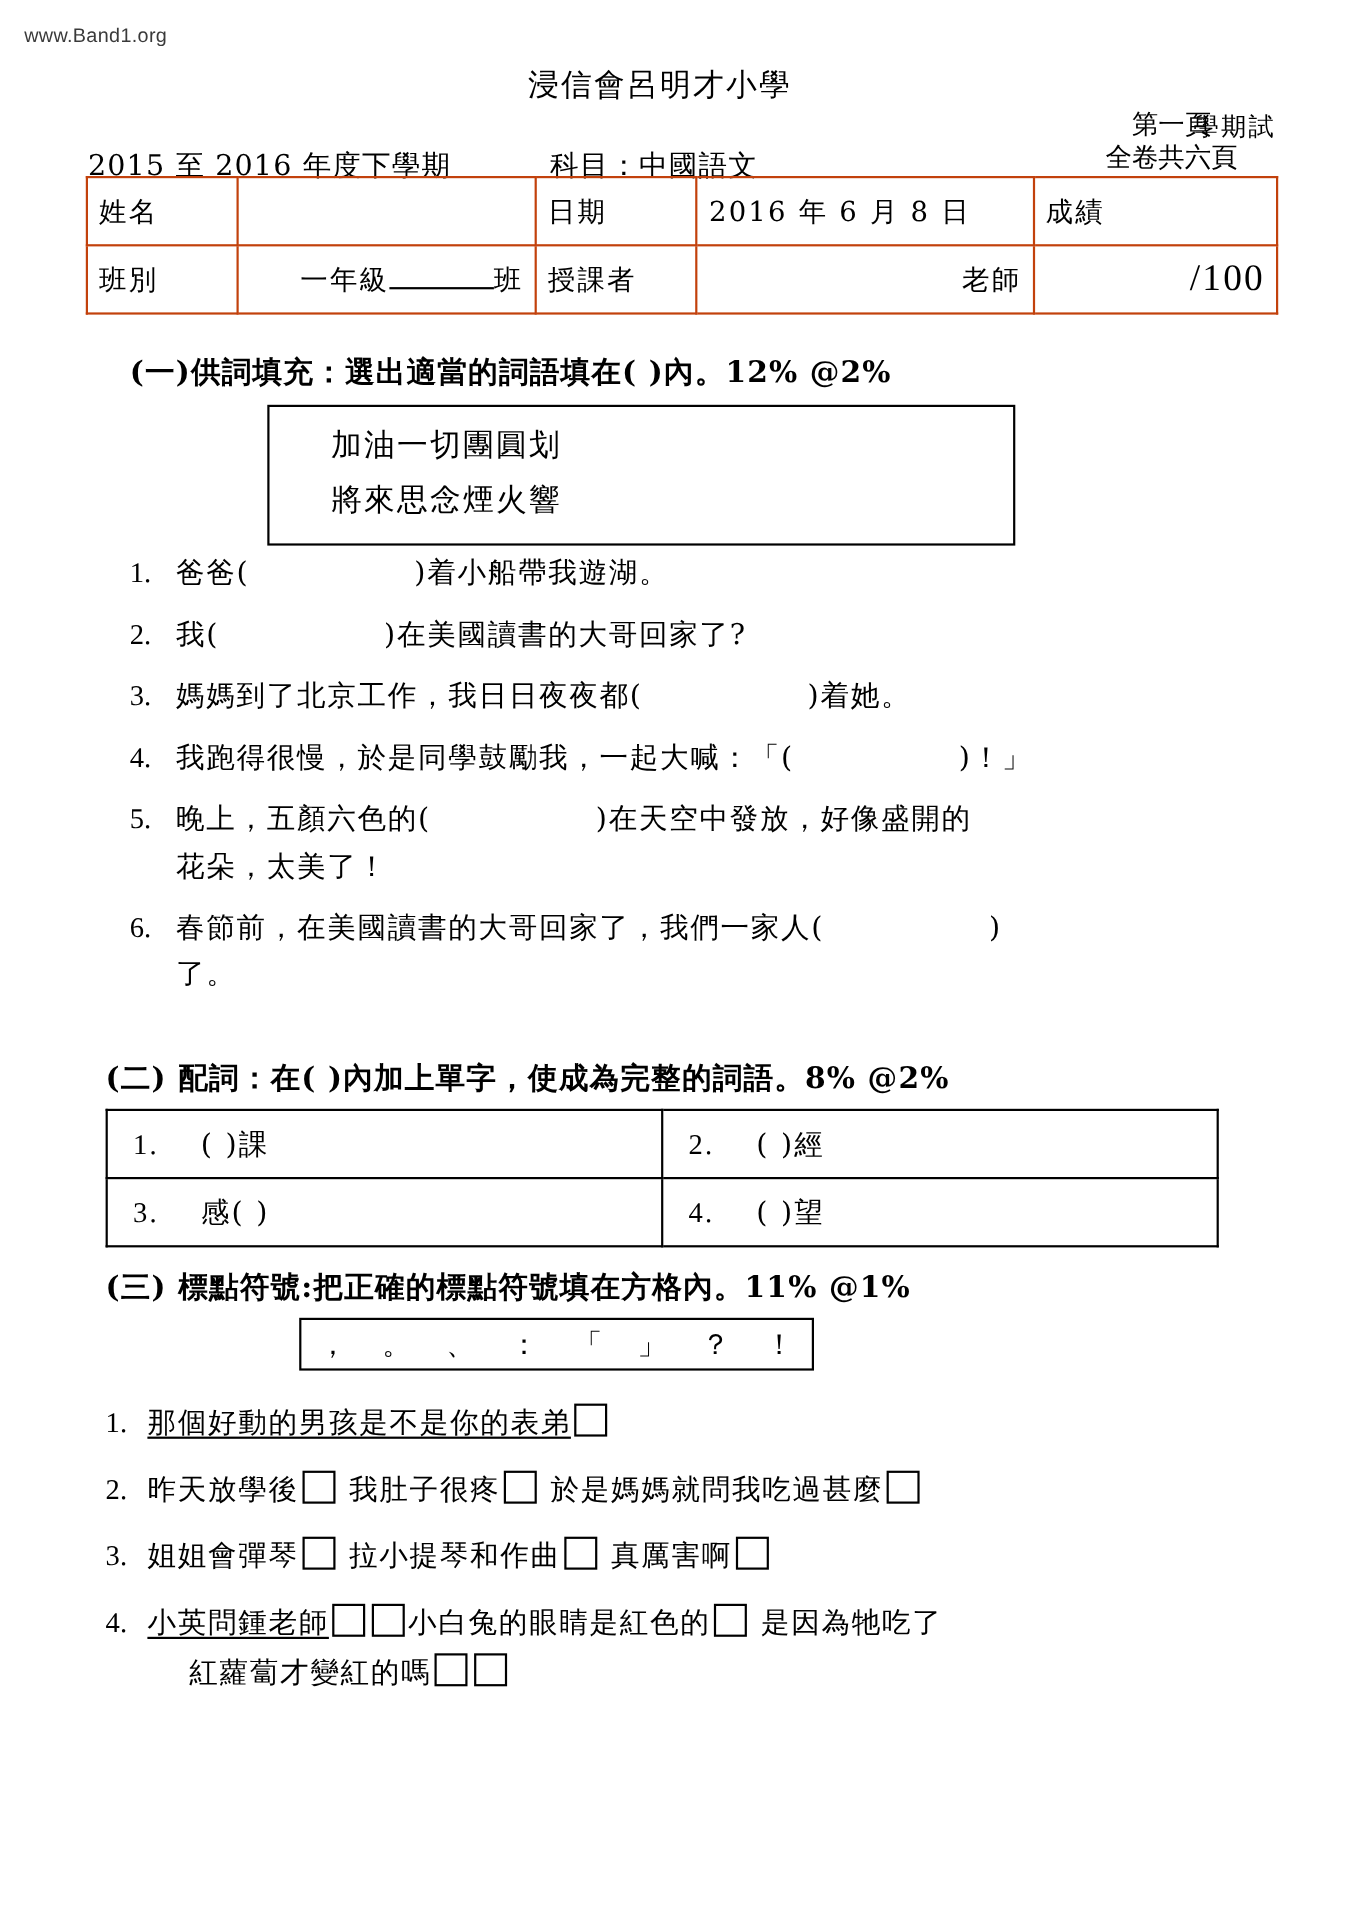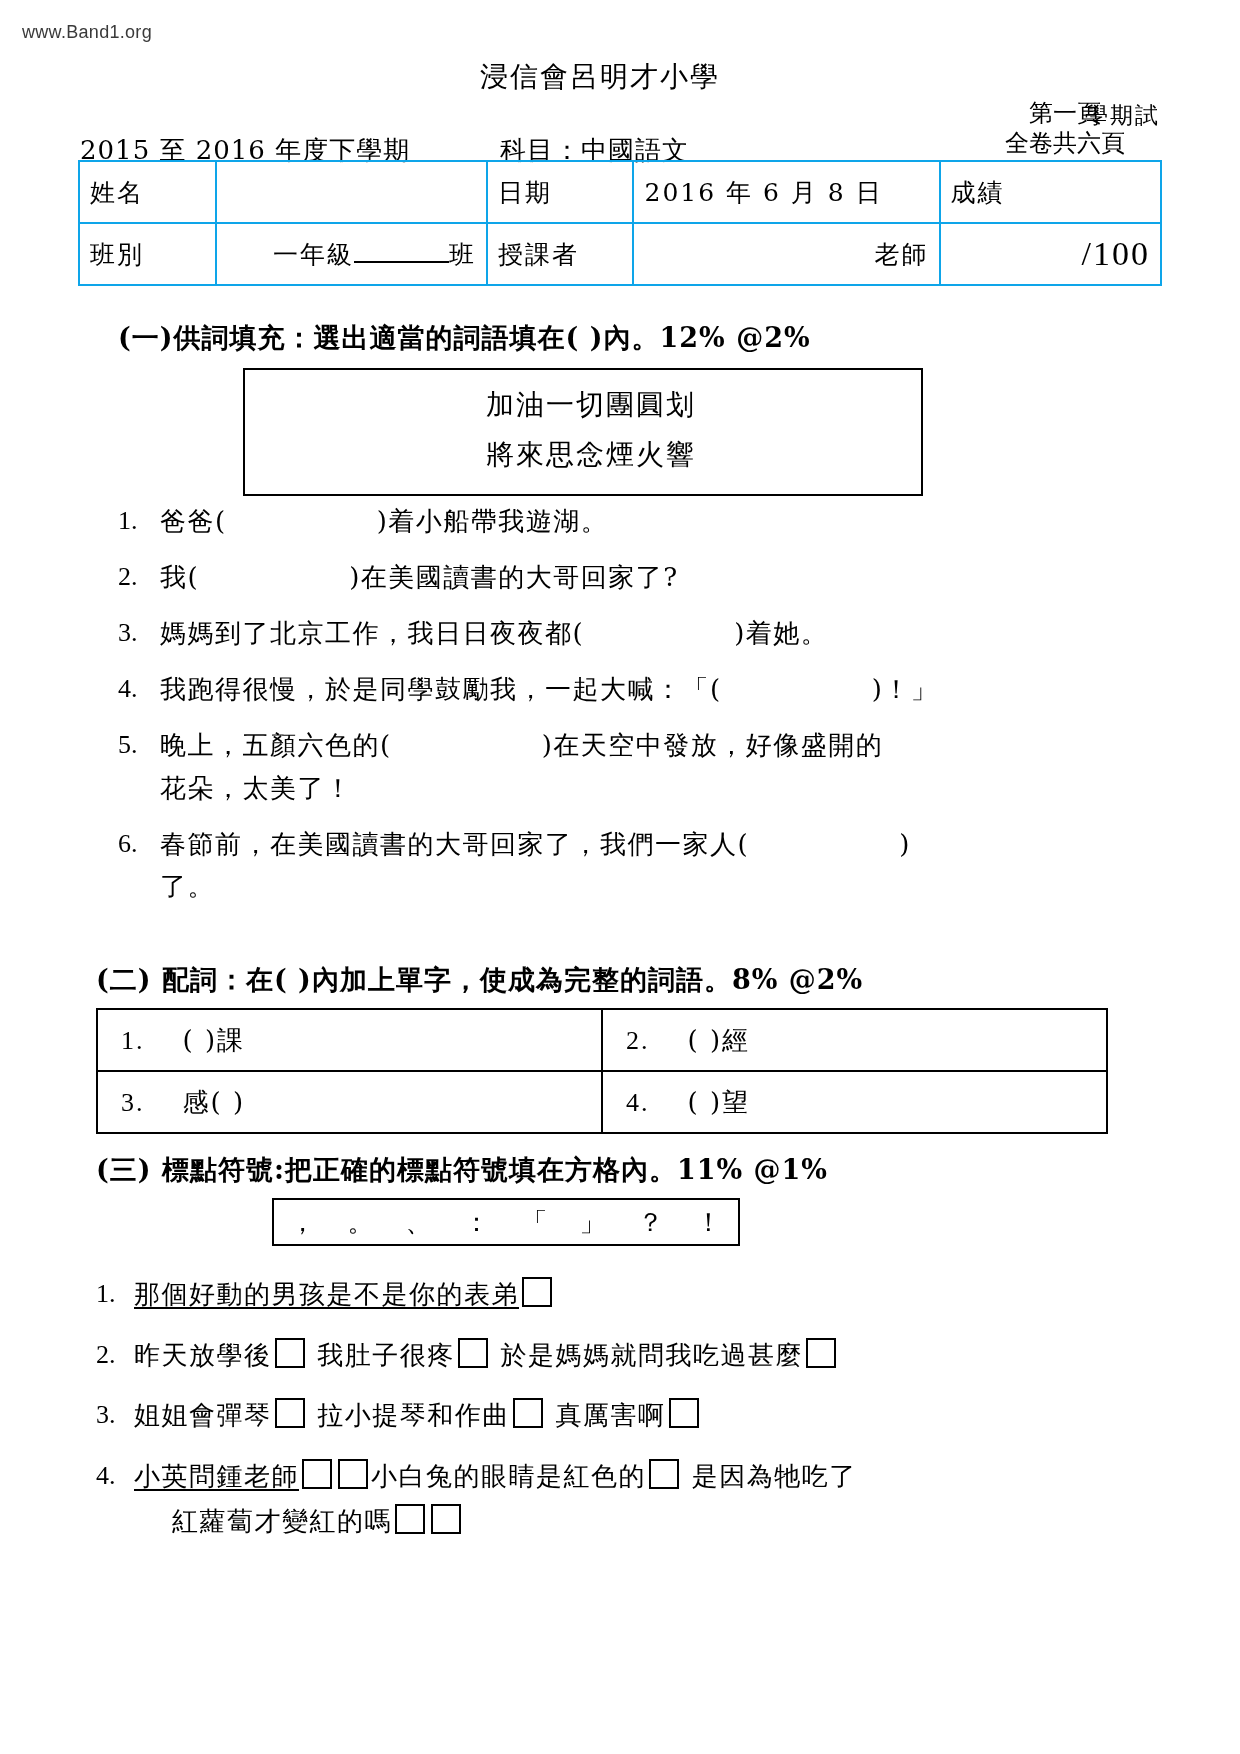--- a/index.html
+++ b/index.html
@@ -83,21 +83,21 @@
   
   .info-table {
     position: absolute;
     top: 160px;
     left: 78px;
     width: 1084px;
     border-collapse: collapse;
     font-size: 25px;
   }
   .info-table td {
-    border: 2px solid #0ea5e9;
+    border: 2px solid #c2410c;
     height: 56px;
     padding: 2px 10px;
     vertical-align: middle;
     letter-spacing: 2px;
   }
   .c-label { width: 115px; }
   .c-value { width: 250px; text-align: right; }
   .c-label2 { width: 125px; }
   .c-value2 { width: 285px; }
   .c-score { width: 200px; border-left: 2px solid #000; }
@@ -127,21 +127,21 @@
     top: 368px;
     left: 243px;
     width: 680px;
     border: 2px solid #000;
     box-sizing: border-box;
     padding: 10px 0 14px 0;
     font-size: 28px;
   }
   .wb-row {
     display: flex;
-    justify-content: center;
+    justify-content: flex-start;
     padding: 6px 40px;
     letter-spacing: 2px;
     margin-left: 16px;
   }
   .q-list {
     position: absolute;
     top: 500px;
     left: 118px;
     width: 1000px;
     font-size: 26px;

